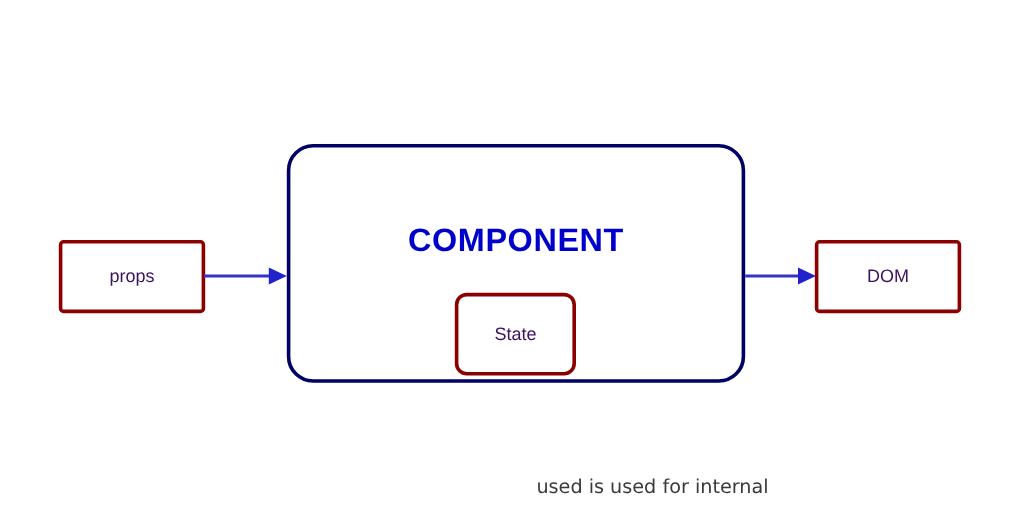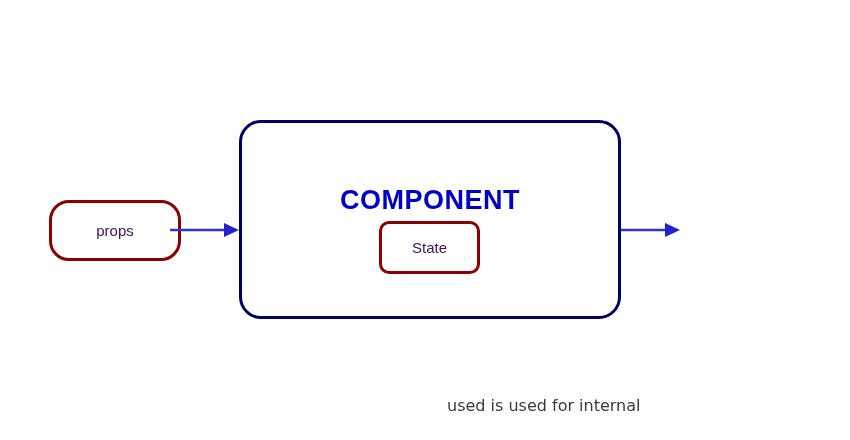--- a/index.html
+++ b/index.html
@@ -27,43 +27,43 @@
     position: absolute;
     box-sizing: border-box;
     display: flex;
     align-items: center;
     justify-content: center;
     background: #ffffff;
   }
 
   .node-props,
   .node-dom {
-    width: 132px;
+    width: 122px;
     height: 61px;
     border: 3px solid #8B0000;
-    border-radius: 20px;
+    border-radius: 4px;
   }
   .node-props { left: 49px;  top: 200px; }
   .node-dom   { left: 679px; top: 200px; }
 
   .node-component {
     left: 239px;
     top: 120px;
     width: 382px;
     height: 199px;
     border: 3px solid #000066;
     border-radius: 22px;
     display: block;
   }
 
   .node-state {
     left: 379px;
-    top: 221px;
+    top: 244px;
     width: 101px;
-    height: 53px;
+    height: 69px;
     border: 3px solid #8B0000;
     border-radius: 10px;
   }
 
   
   .label-plain {
     color: #3B1260;
     font-size: 15px;
     font-family: "Liberation Sans", sans-serif;
     line-height: 1;
@@ -123,19 +123,22 @@
 
   <div class="node node-state">
     <span class="label-plain">State</span>
   </div>
 
   <svg class="arrow-svg arrow-right" width="60" height="20" viewBox="0 0 60 20">
     <line x1="0" y1="10" x2="46" y2="10" stroke="#3333CC" stroke-width="2.5"></line>
     <polygon points="44,3 59,10 44,17" fill="#2222CC"></polygon>
   </svg>
 
+  <div class="node node-dom">
+    <span class="label-plain">DOM</span>
+  </div>
 
   <div class="caption">
     <div>used is used for internal</div>
     
   </div>
 
 </div>
 
 </body></html>

